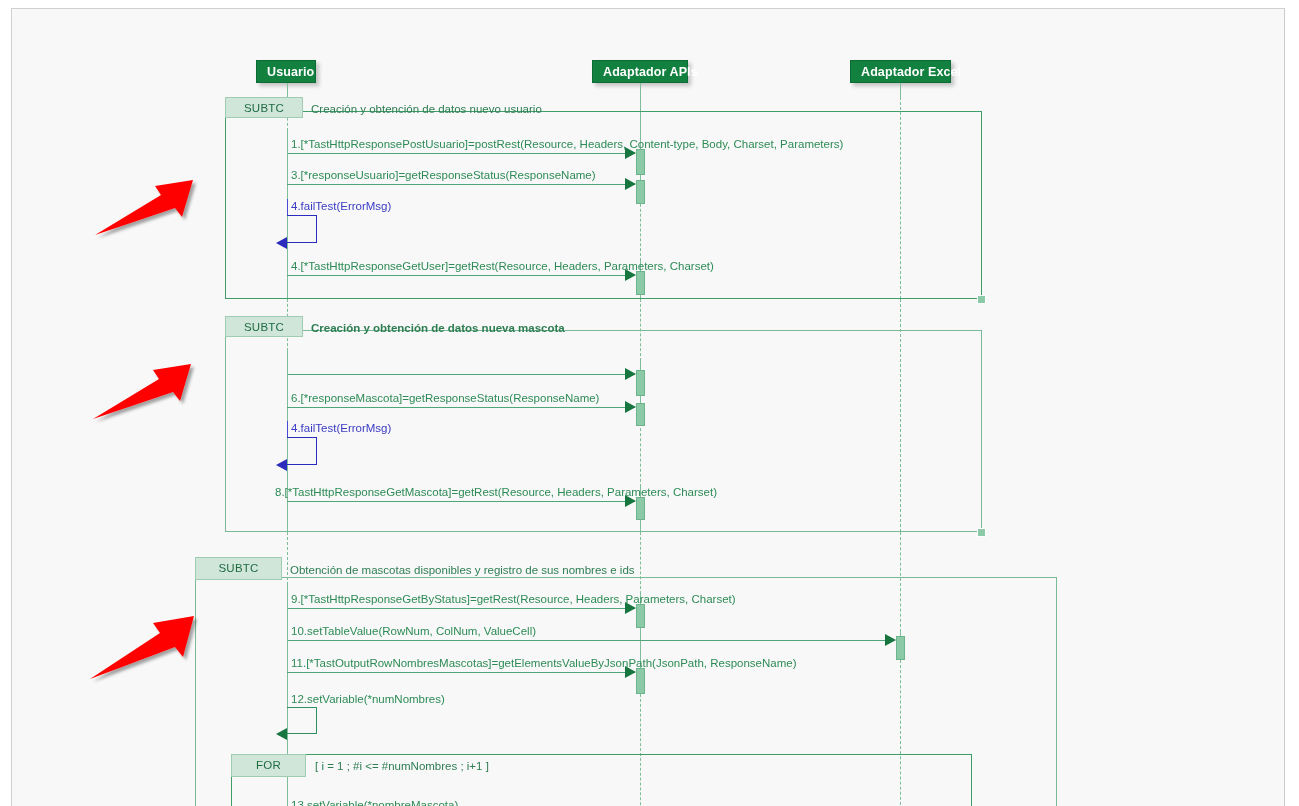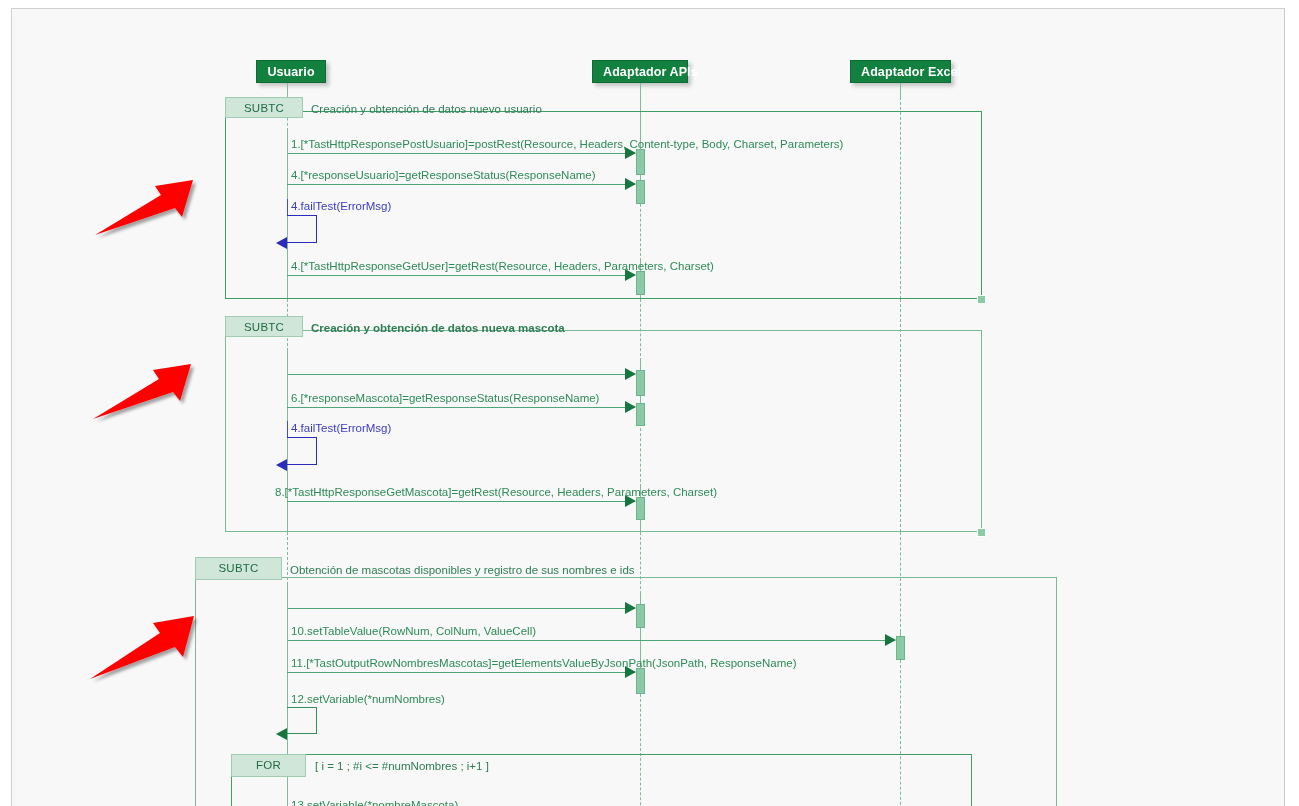--- a/index.html
+++ b/index.html
@@ -152,21 +152,21 @@
   .red-arrow { position: absolute; }
   .red-arrow svg { display: block; overflow: visible; }
 </style>
 </head>
 <body>
 
 <div id="root">
   <div id="canvas">
     <div class="diagram">
 
-      <div class="lifeline-head" style="left:244px; top:51px; width:70px; height:23px;">Usuario</div>
+      <div class="lifeline-head" style="left:244px; top:51px; width:60px; height:23px;">Usuario</div>
       <div class="lifeline-line solid" style="left:275px; top:74px;  height:14px;"></div>
       <div class="lifeline-line dashed" style="left:275px; top:88px;  height:34px;"></div>
       <div class="lifeline-line solid" style="left:275px; top:122px; height:168px;"></div>
       <div class="lifeline-line dashed" style="left:275px; top:290px; height:52px;"></div>
       <div class="lifeline-line solid" style="left:275px; top:342px; height:181px;"></div>
       <div class="lifeline-line dashed" style="left:275px; top:523px; height:53px;"></div>
       <div class="lifeline-line solid" style="left:275px; top:576px; height:230px;"></div>
 
       <div class="lifeline-head" style="left:580px; top:51px; width:96px; height:23px;">Adaptador APIs</div>
       <div class="lifeline-line solid" style="left:628px; top:74px;  height:66px;"></div>
@@ -196,21 +196,21 @@
 
       <div class="stub" style="left:275px; top:122px; height:22px;"></div>
       <div class="msg-line" style="left:275px; top:144px; width:348px;"></div>
       <div class="msg-arrow" style="left:613px; top:138px;"></div>
       <div class="msg-text" style="left:279px; top:129px;">1.[*TastHttpResponsePostUsuario]=postRest(Resource, Headers, Content-type, Body, Charset, Parameters)</div>
       <div class="activation" style="left:624px; top:140px; height:26px;"></div>
 
       <div class="stub" style="left:275px; top:144px; height:31px;"></div>
       <div class="msg-line" style="left:275px; top:175px; width:348px;"></div>
       <div class="msg-arrow" style="left:613px; top:169px;"></div>
-      <div class="msg-text" style="left:279px; top:160px;">4.[*responseUsuario]=getResponseStatus(ResponseName)</div>
+      <div class="msg-text" style="left:279px; top:160px;">3.[*responseUsuario]=getResponseStatus(ResponseName)</div>
       <div class="activation" style="left:624px; top:171px; height:24px;"></div>
 
       <div class="msg-text blue" style="left:279px; top:191px;">4.failTest(ErrorMsg)</div>
       <div class="stub blue" style="left:275px; top:190px; height:16px;"></div>
       <div class="self-loop" style="left:275px; top:206px; width:30px; height:28px;"></div>
       <div class="msg-arrow blue left" style="left:264px; top:228px;"></div>
 
       <div class="stub" style="left:275px; top:240px; height:26px;"></div>
       <div class="msg-line" style="left:275px; top:266px; width:348px;"></div>
       <div class="msg-arrow" style="left:613px; top:260px;"></div>
@@ -244,20 +244,21 @@
       <div class="msg-text" style="left:263px; top:477px;">8.[*TastHttpResponseGetMascota]=getRest(Resource, Headers, Parameters, Charset)</div>
       <div class="activation" style="left:624px; top:488px; height:23px;"></div>
 
       <div class="frag" style="left:183px; top:568px; width:862px; height:238px;"></div>
       <div class="frag-tab" style="left:183px; top:548px; width:87px; height:23px;">SUBTC</div>
       <div class="frag-label" style="left:278px; top:555px;">Obtención de mascotas disponibles y registro de sus nombres e ids</div>
 
       <div class="stub" style="left:275px; top:576px; height:23px;"></div>
       <div class="msg-line" style="left:275px; top:599px; width:348px;"></div>
       <div class="msg-arrow" style="left:613px; top:593px;"></div>
+      <div class="msg-text" style="left:279px; top:584px;">9.[*TastHttpResponseGetByStatus]=getRest(Resource, Headers, Parameters, Charset)</div>
       <div class="activation" style="left:624px; top:595px; height:24px;"></div>
 
       <div class="stub" style="left:275px; top:599px; height:32px;"></div>
       <div class="msg-line" style="left:275px; top:631px; width:608px;"></div>
       <div class="msg-arrow" style="left:873px; top:625px;"></div>
       <div class="msg-text" style="left:279px; top:616px;">10.setTableValue(RowNum, ColNum, ValueCell)</div>
       <div class="activation" style="left:884px; top:627px; height:24px;"></div>
 
       <div class="stub" style="left:275px; top:631px; height:32px;"></div>
       <div class="msg-line" style="left:275px; top:663px; width:348px;"></div>

